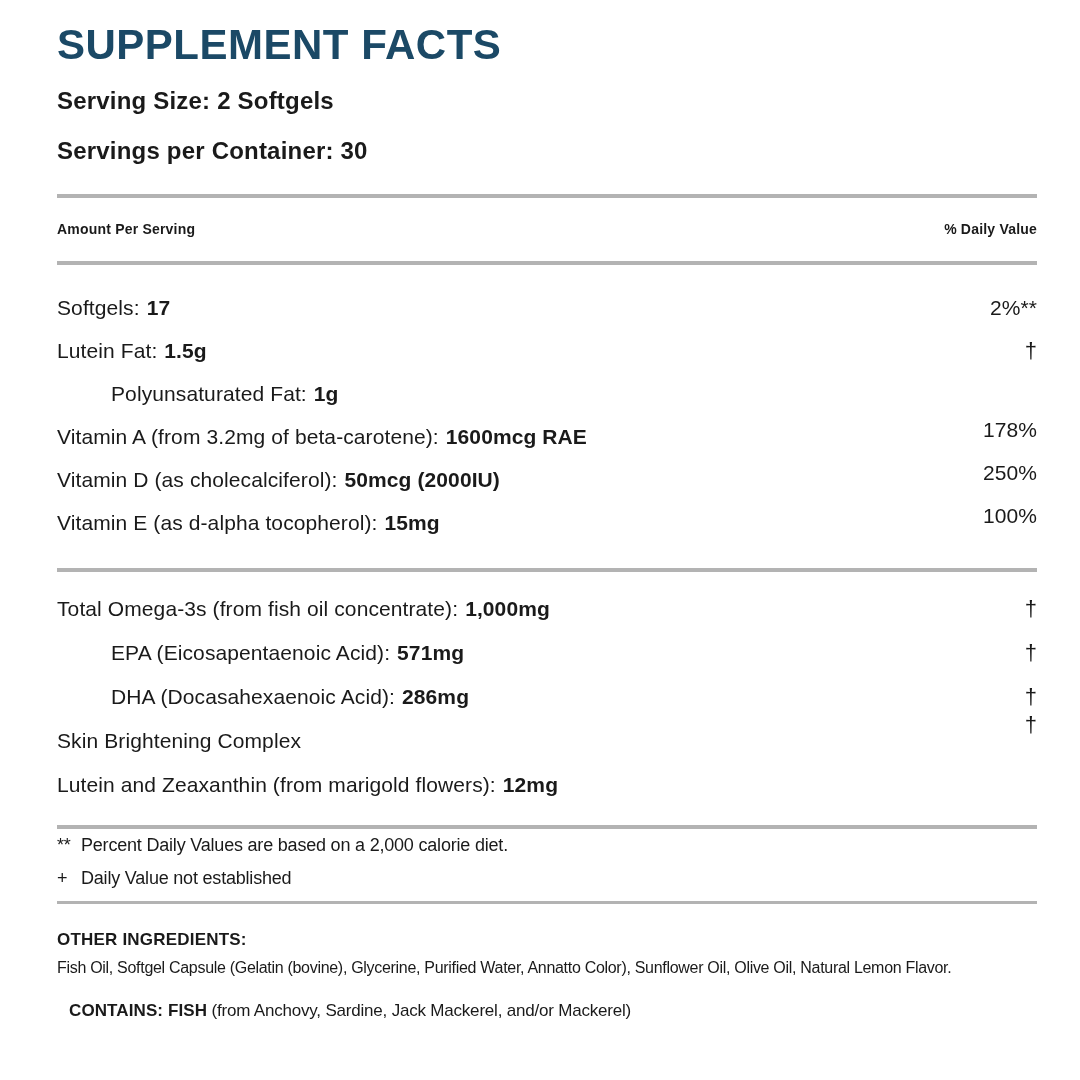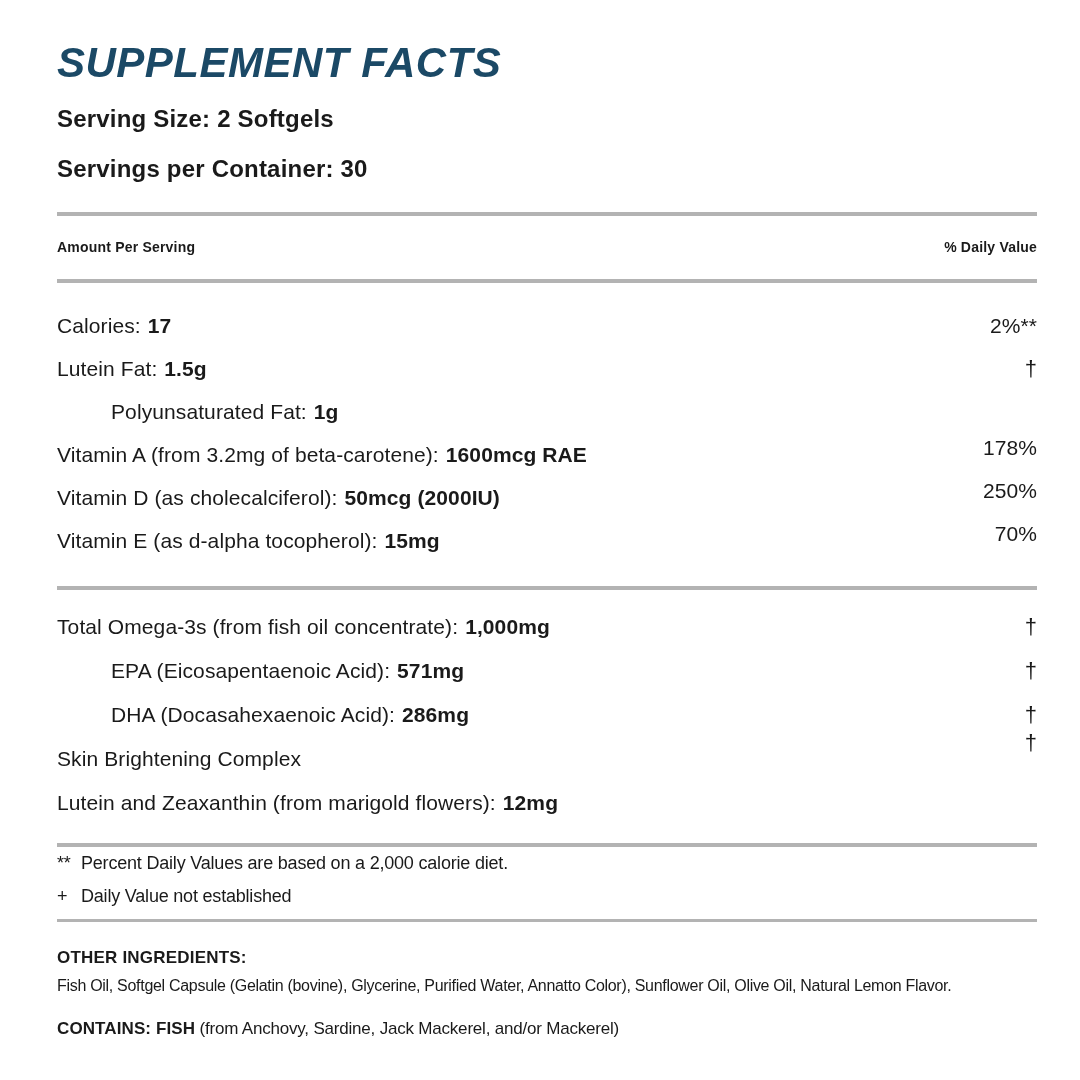--- a/index.html
+++ b/index.html
@@ -6,27 +6,26 @@
   html,body { background:#ffffff; }
   body {
     width:1080px; height:1080px;
     font-family:"Liberation Sans", sans-serif;
     color:#1a1a1a;
     overflow:hidden;
   }
   .content { margin-left:57px; margin-right:43px; }
 
   .title {
-    padding-top:42px;
+    padding-top:24px;
     font-size:42px;
     font-weight:700;
     letter-spacing:0.5px;
     color:#1b4966;
     line-height:1.0;
-    font-style:italic;
   }
   .serving-line {
     font-size:24px;
     font-weight:600;
     letter-spacing:0.2px;
     margin-top:21px;
     line-height:1.2;
   }
 
   .divider { height:4px; background:#b3b3b3; }
@@ -70,21 +69,21 @@
   .oi-heading { font-size:17px; font-weight:700; letter-spacing:0.2px; line-height:20px; }
   .oi-body {
     margin-top:7px;
     font-size:16px; font-weight:300; letter-spacing:-0.3px;
     line-height:22px; white-space:nowrap;
   }
   .contains-line {
     margin-top:21px;
     font-size:17px; letter-spacing:-0.2px; line-height:21px; white-space:nowrap;
   }
-  .contains-line .bold { font-weight:700; letter-spacing:0.1px; }
+  .contains-line .bold { font-weight:700; letter-spacing:0.1px;margin-left:12px; }
   .contains-line .rest { font-weight:300; }
 </style>
 </head>
 <body>
 
 <div class="content">
 
   <div class="title">SUPPLEMENT FACTS</div>
   <div class="serving-line">Serving Size: 2 Softgels</div>
   <div class="serving-line">Servings per Container: 30</div>
@@ -93,42 +92,42 @@
 
   <div class="table-header">
     <div>Amount Per Serving</div>
     <div>% Daily Value</div>
   </div>
 
   <div class="divider d2"></div>
 
   <div class="rows">
     <div class="row">
-      <div><span class="lbl">Calories:</span><span class="val">17</span></div>
+      <div><span class="lbl">Softgels:</span><span class="val">17</span></div>
       <div class="dv pct">2%**</div>
     </div>
     <div class="row">
       <div><span class="lbl">Lutein Fat:</span><span class="val">1.5g</span></div>
       <div class="dv dagger">†</div>
     </div>
     <div class="row indent">
       <div><span class="lbl">Polyunsaturated Fat:</span><span class="val">1g</span></div>
       <div class="dv"></div>
     </div>
     <div class="row">
       <div><span class="lbl">Vitamin A (from 3.2mg of beta-carotene):</span><span class="val">1600mcg RAE</span></div>
       <div class="dv pct raised">178%</div>
     </div>
     <div class="row">
       <div><span class="lbl">Vitamin D (as cholecalciferol):</span><span class="val">50mcg (2000IU)</span></div>
       <div class="dv pct raised">250%</div>
     </div>
     <div class="row">
       <div><span class="lbl">Vitamin E (as d-alpha tocopherol):</span><span class="val">15mg</span></div>
-      <div class="dv pct raised">70%</div>
+      <div class="dv pct raised">100%</div>
     </div>
   </div>
 
   <div class="divider d3"></div>
 
   <div class="rows omega">
     <div class="row">
       <div><span class="lbl">Total Omega-3s (from fish oil concentrate):</span><span class="val">1,000mg</span></div>
       <div class="dv dagger">†</div>
     </div>

